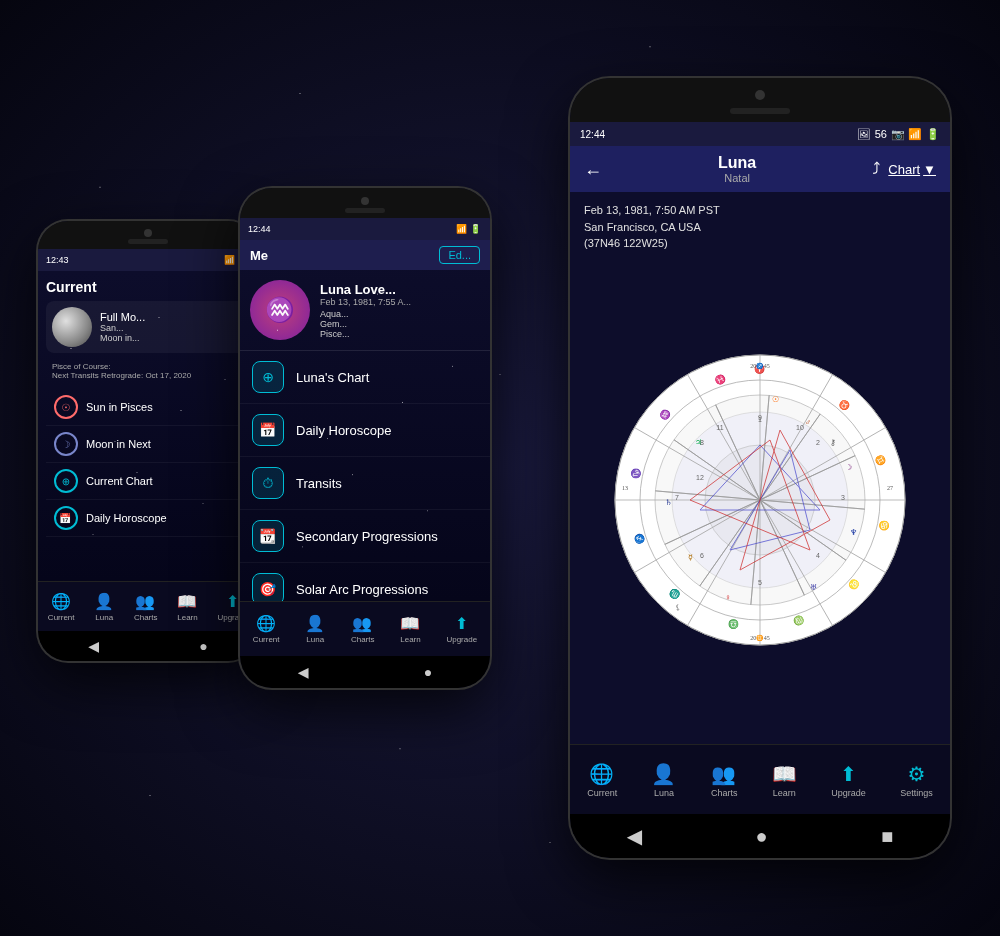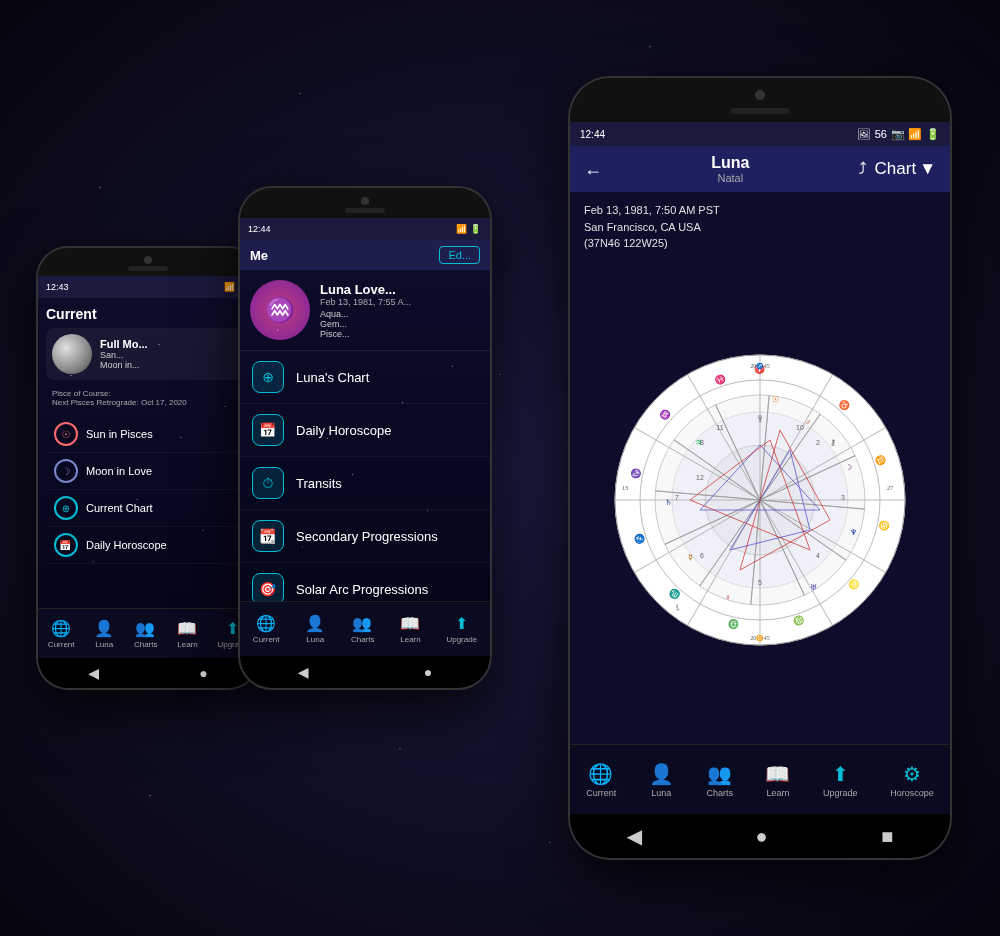--- a/index.html
+++ b/index.html
@@ -60,21 +60,21 @@
       background: #1a1a1a;
       box-shadow: 0 0 0 2px #333, 0 20px 60px rgba(0,0,0,0.8);
       overflow: hidden;
     }
 
     
     .phone-left {
       width: 220px;
       height: 440px;
       left: 18px;
-      top: 230px;
+      top: 203px;
       z-index: 1;
       border-radius: 30px;
     }
 
     
     .phone-mid {
       width: 250px;
       height: 500px;
       left: 220px;
       top: 170px;
@@ -266,21 +266,21 @@
     }
 
     .moon-info {
       font-size: 9px;
       color: #ccc;
     }
 
     .moon-title {
       font-size: 11px;
       color: #fff;
-      font-weight: bold;
+      font-weight: normal;
       text-align: center;
     }
 
     .void-section {
       font-size: 8px;
       color: #aaa;
       padding: 3px 6px;
       margin-bottom: 6px;
     }
 
@@ -445,24 +445,25 @@
       gap: 8px;
     }
 
     .share-btn {
       color: #fff;
       font-size: 16px;
     }
 
     .chart-btn {
       color: #fff;
-      font-size: 17px;
+      font-size: 13px;
       display: flex;
       align-items: center;
       gap: 3px;
+      text-decoration: underline;
     }
 
     .right-chart-info {
       padding: 10px 14px 5px;
       flex-shrink: 0;
     }
 
     .chart-date-text {
       color: #e0e0e0;
       font-size: 11px;
@@ -531,32 +532,32 @@
             <div class="moon-image"></div>
             <div class="moon-info">
               <div class="moon-title">Full Mo...</div>
               <div>San...</div>
               <div>Moon in...</div>
             </div>
           </div>
           <div class="void-section">
             <div>Pisce of Course:</div>
             <div>
-              <span>Next Pisces Retrograde:</span>
+              <span>Next Transits Retrograde:</span>
               <span>Oct 17, 2020</span>
             </div>
           </div>
 
           <div class="menu-item-small">
             <div class="menu-icon-circle" style="border-color:#ff6b6b;color:#ff6b6b;">☉</div>
             <span class="menu-item-text-small">Sun in Pisces</span>
           </div>
           <div class="menu-item-small">
             <div class="menu-icon-circle" style="border-color:#7986cb;color:#7986cb;">☽</div>
-            <span class="menu-item-text-small">Moon in Love</span>
+            <span class="menu-item-text-small">Moon in Next</span>
           </div>
           <div class="menu-item-small">
             <div class="menu-icon-circle">⊕</div>
             <span class="menu-item-text-small">Current Chart</span>
           </div>
           <div class="menu-item-small">
             <div class="menu-icon-circle">📅</div>
             <span class="menu-item-text-small">Daily Horoscope</span>
           </div>
         </div>
@@ -846,21 +847,21 @@
         <div class="nav-item">
           <span class="nav-item-icon">📖</span>
           <span class="nav-item-label">Learn</span>
         </div>
         <div class="nav-item">
           <span class="nav-item-icon">⬆</span>
           <span class="nav-item-label">Upgrade</span>
         </div>
         <div class="nav-item">
           <span class="nav-item-icon">⚙</span>
-          <span class="nav-item-label">Horoscope</span>
+          <span class="nav-item-label">Settings</span>
         </div>
       </div>
 
       <div class="android-nav" style="height:44px;">
         <span class="android-btn" style="font-size:20px;">◀</span>
         <span class="android-btn" style="font-size:20px;">●</span>
         <span class="android-btn" style="font-size:20px;">■</span>
       </div>
     </div>
   </div>

